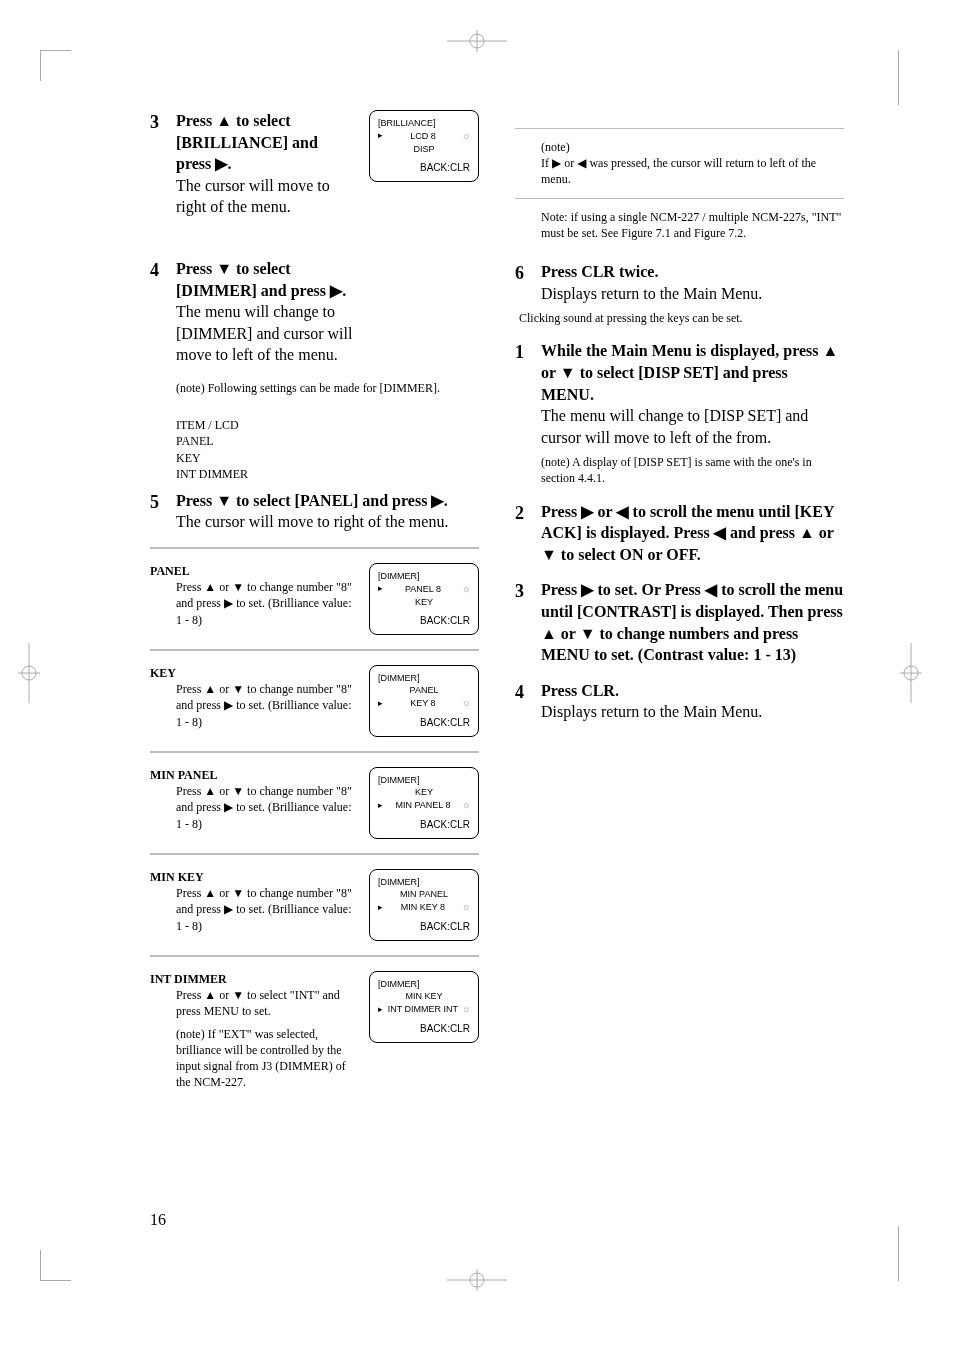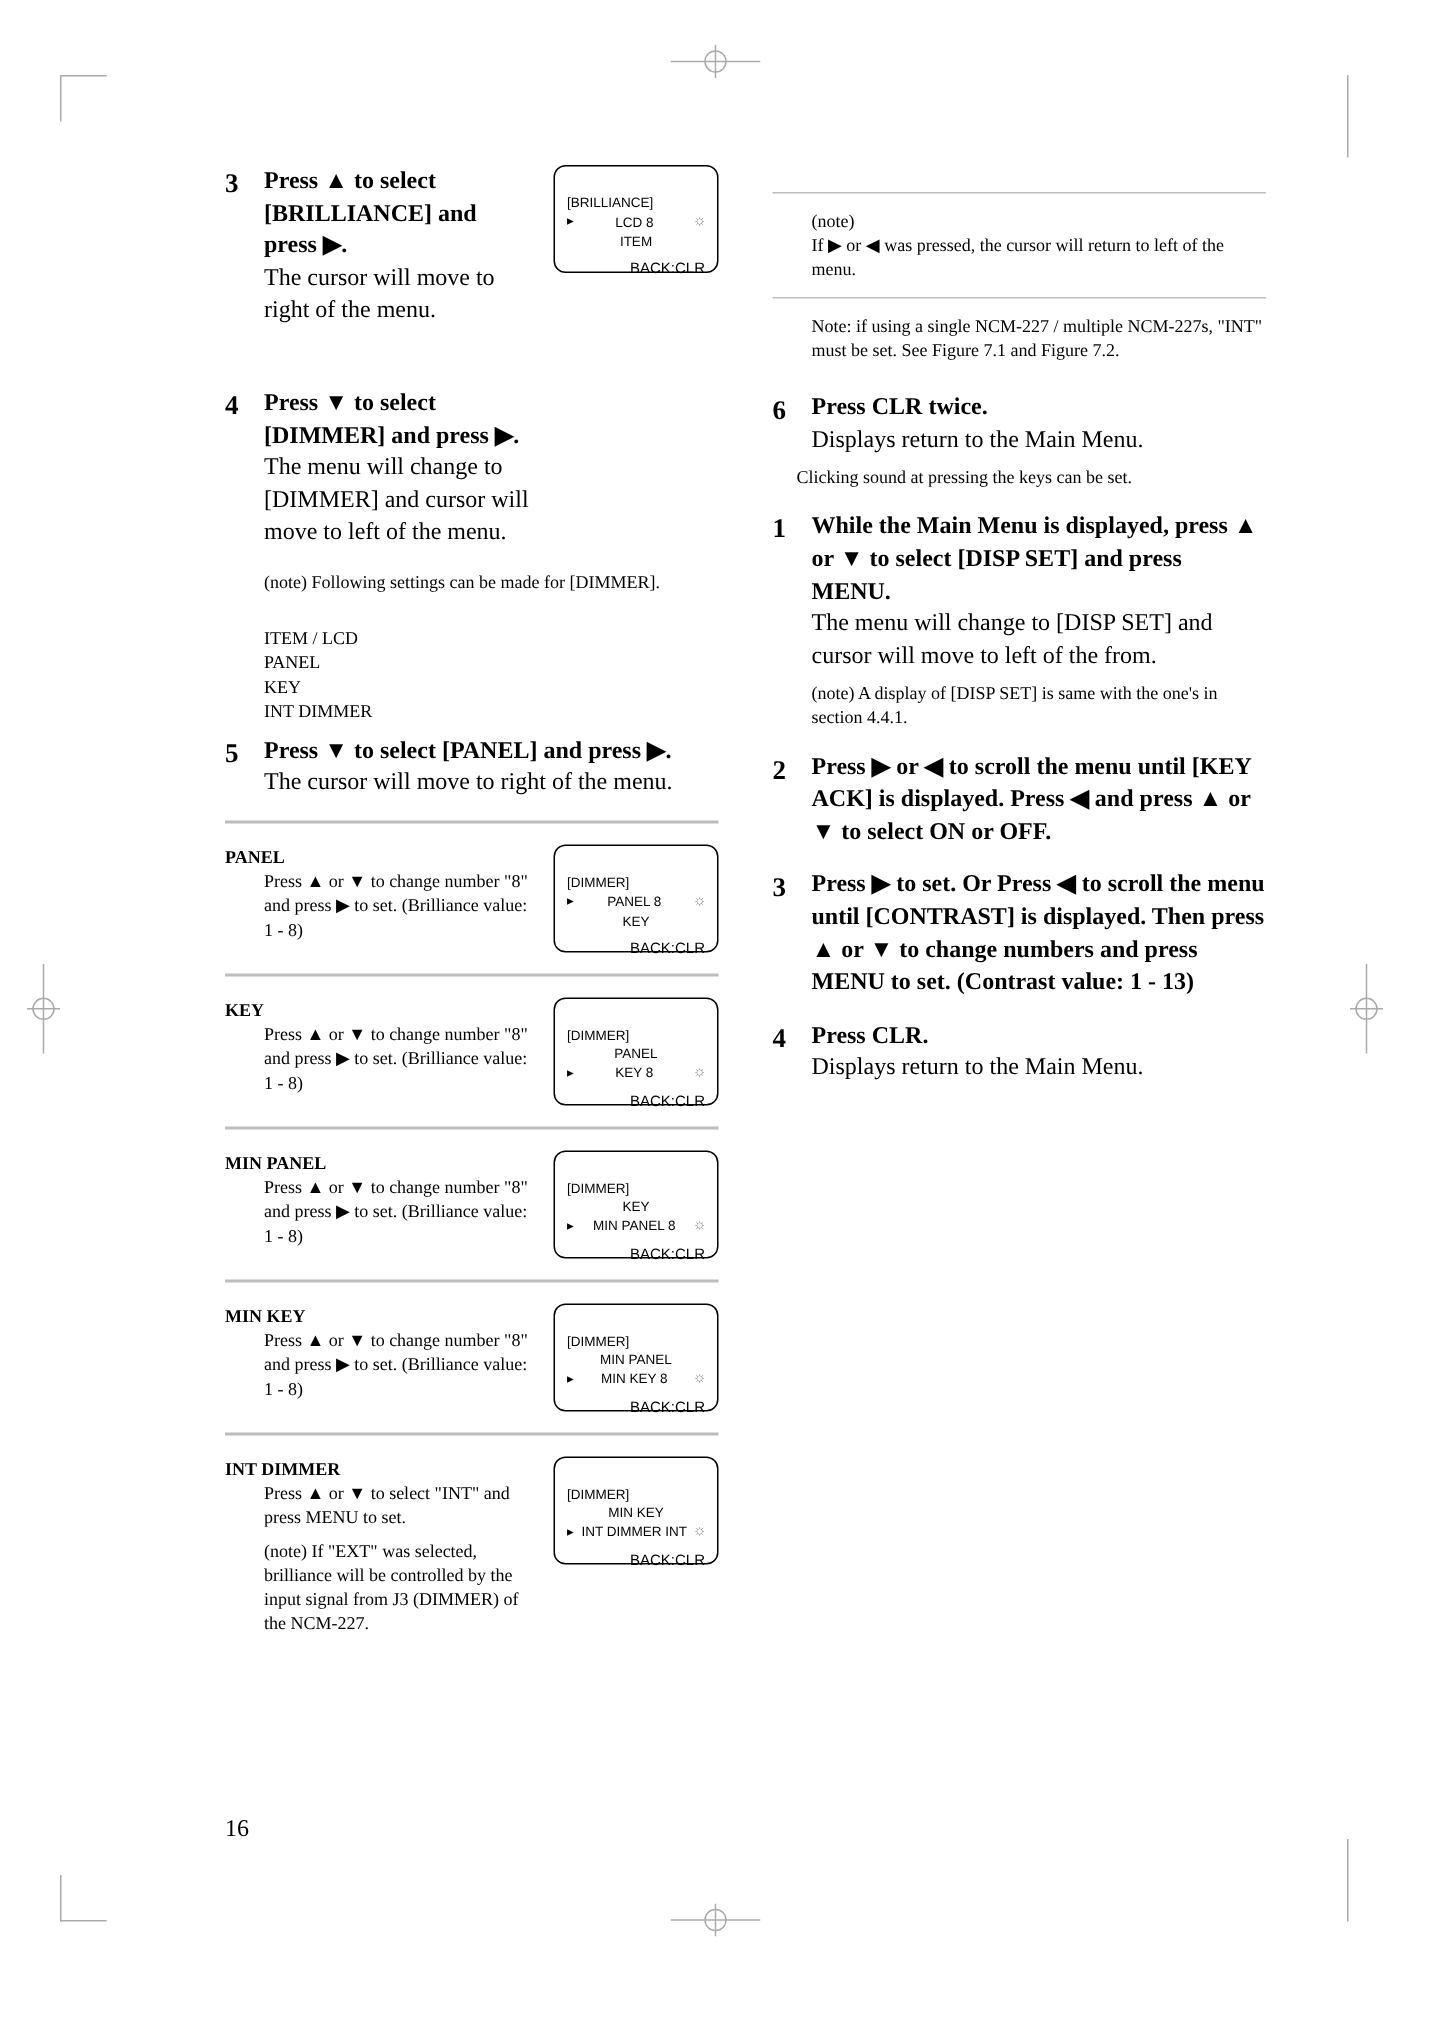--- a/index.html
+++ b/index.html
@@ -30,21 +30,21 @@
   .step .txt{flex:1;font-weight:bold;font-size:16px;}
   .step .sub{font-weight:normal;}
   .hang{margin-left:26px;font-size:12px;}
   .hr{border:none;border-top:2px solid var(--hr);margin:14px 0;}
   .hr-thin{border:none;border-top:1px solid var(--hr);margin:10px 0;}
   .band{background:var(--lightgray);font-weight:bold;font-size:14px;padding:6px 8px;margin:14px 0 10px 0;}
   .lcdbox{
     border:1.5px solid #000;border-radius:8px;
     width:110px;height:72px;
     box-sizing:border-box;
-    padding:18px 8px;
+    padding:6px 8px;
     font-family:Helvetica,Arial,sans-serif;
     font-size:9px;
     margin-left:auto;
   }
   .lcd-row{display:flex;justify-content:space-between;align-items:center;}
   .lcd-icon{font-size:10px;letter-spacing:-1px;color:#888;}
   .lcd-cursor{width:6px;line-height:1;}
   .rowwrap{display:flex;align-items:flex-start;gap:12px;}
   .rowwrap>.left{flex:1;}
   small{font-size:10px;}
@@ -126,21 +126,21 @@
         <div class="lcd-row">
             <span>[BRILLIANCE]</span>
           </div>
         <div class="lcd-row">
             <span class="lcd-cursor">▸</span>
             <span>LCD             8</span>
             <span class="lcd-icon">☼</span>
           </div>
         <div class="lcd-row">
             <span></span>
-            <span>ITEM</span>
+            <span>DISP</span>
             <span></span>
           </div>
         <div style="text-align:right;margin-top:6px;"><small>BACK:CLR</small></div>
       </div>
     </div>
 
     <div class="hang note" style="margin-top:8px;">(note) Following settings can be made for [DIMMER].</div>
     <div class="hang" style="font-size:12px;margin-top:21px;">
       <div>ITEM / LCD</div>
       <div>PANEL</div>
@@ -294,21 +294,21 @@
     <div class="hang note">Note: if using a single NCM-227 / multiple NCM-227s, "INT" must be set. See Figure 7.1 and Figure 7.2.</div>
 
     <div class="step" style="margin-top:20px;">
       <div class="num">6</div>
       <div class="txt">
         <span>Press CLR twice.</span><br>
         <span class="sub">Displays return to the Main Menu.</span>
       </div>
     </div>
 
-    <div class="hang" style="margin-left:16px;font-family:Liberation Serif, serif;">Clicking sound at pressing the keys can be set.</div>
+    <div class="hang" style="margin-left:4px;font-family:Liberation Serif, serif;">Clicking sound at pressing the keys can be set.</div>
 
     <div class="step" style="margin-top:14px;">
       <div class="num">1</div>
       <div class="txt">
         <span>While the Main Menu is displayed, press ▲ or ▼ to select [DISP SET] and press MENU.</span><br>
         <span class="sub">The menu will change to [DISP SET] and cursor will move to left of the from.</span>
       </div>
     </div>
     <div class="hang note">(note) A display of [DISP SET] is same with the one's in section 4.4.1.</div>
 

